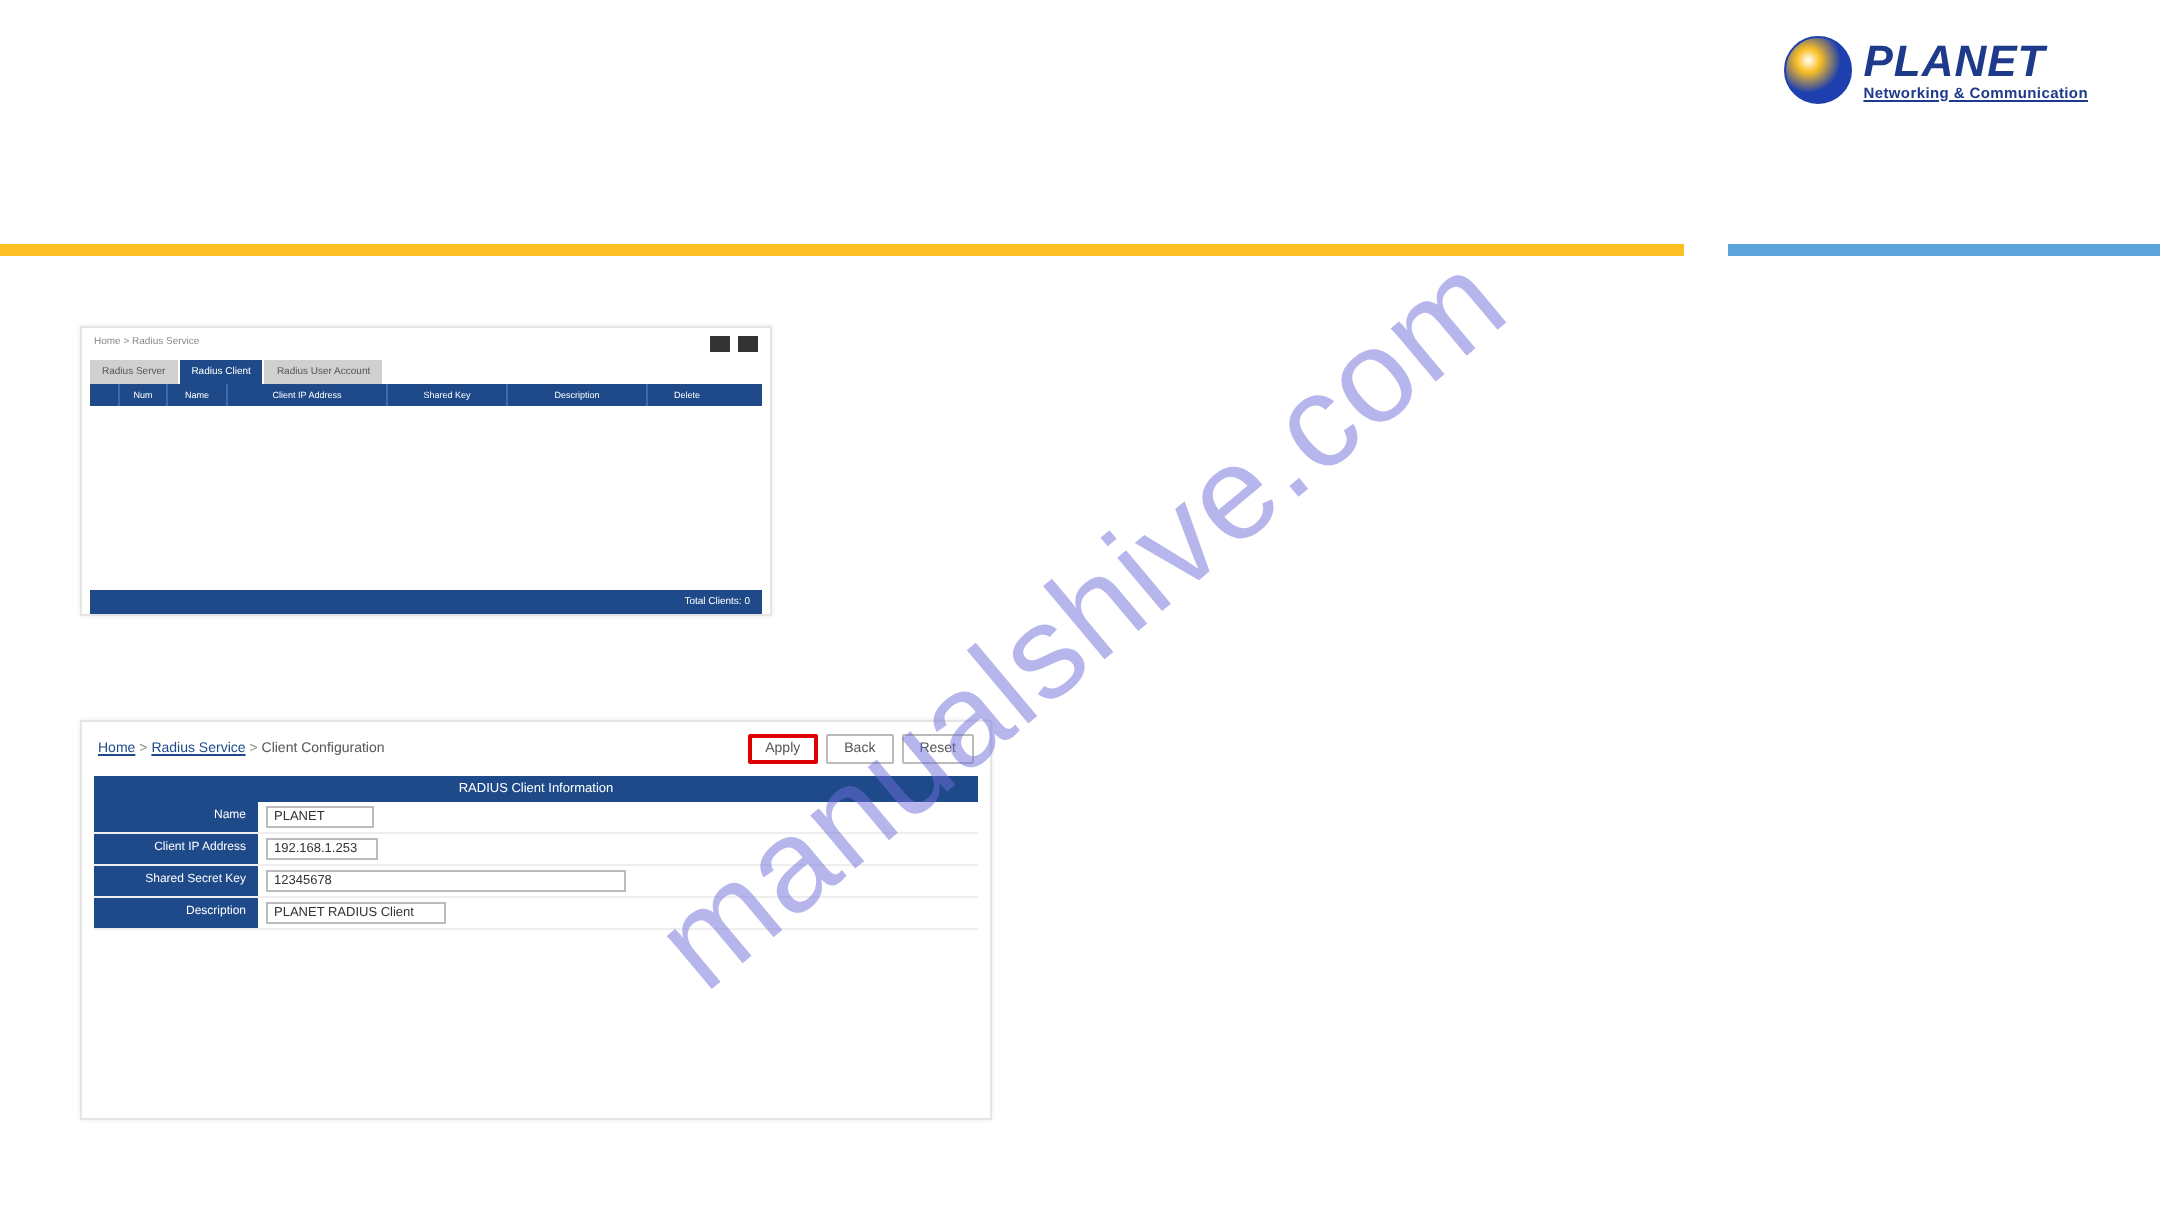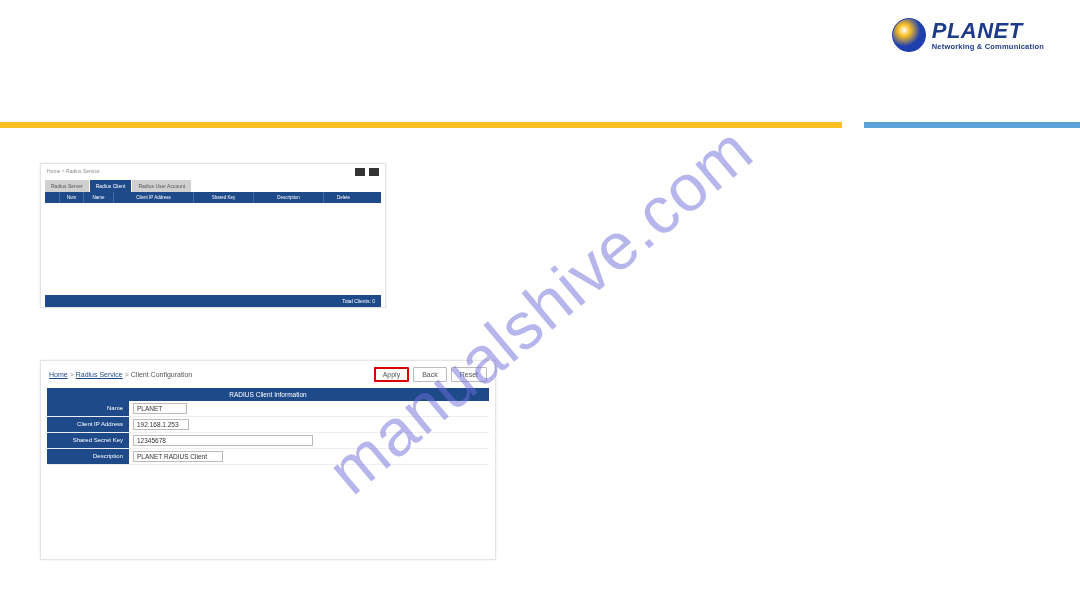--- a/index.html
+++ b/index.html
@@ -2,21 +2,21 @@
 <html><head>
 <meta charset="utf-8">
 <style>
   * { box-sizing: border-box; margin: 0; padding: 0; }
   body { width: 1080px; height: 608px; background: #fff; font-family: Arial, sans-serif; position: relative; overflow: hidden; }
 
   .logo-block { position: absolute; top: 18px; right: 36px; display: flex; align-items: center; gap: 6px; }
   .logo-circle { width: 34px; height: 34px; border-radius: 50%; background: radial-gradient(circle at 35% 35%, #fff 0%, #fbbf24 20%, #1e40af 55%, #1e40af 100%); border: 1px solid #1e40af; }
   .logo-text { display: flex; flex-direction: column; }
   .logo-title { font-size: 22px; font-weight: 900; font-style: italic; color: #1e3a8a; letter-spacing: 0.5px; line-height: 1; }
-  .logo-sub { font-size: 7.5px; font-weight: 700; color: #1e3a8a; letter-spacing: 0.2px; }
+  .logo-sub { font-size: 7.5px; font-weight: 700; color: #1e3a8a; letter-spacing: 0.2px; text-decoration: underline; }
 
   .divider { position: absolute; top: 122px; left: 0; right: 0; height: 6px; display: flex; }
   .div-yellow { background: #fbbf24; flex: 0 0 78%; height: 100%; }
   .div-white { background: #fff; flex: 0 0 2%; height: 100%; }
   .div-blue { background: #5ba3d9; flex: 1; height: 100%; }
 
   
   .panel1 { position: absolute; top: 163px; left: 40px; width: 346px; height: 145px; border: 1px solid #e5e5e5; background: #fff; box-shadow: 0 0 2px rgba(0,0,0,0.1); font-size: 5px; }
   .p1-crumb { padding: 4px 6px; color: #888; }
   .p1-iconrow { position: absolute; top: 4px; right: 6px; display: flex; gap: 4px; }

